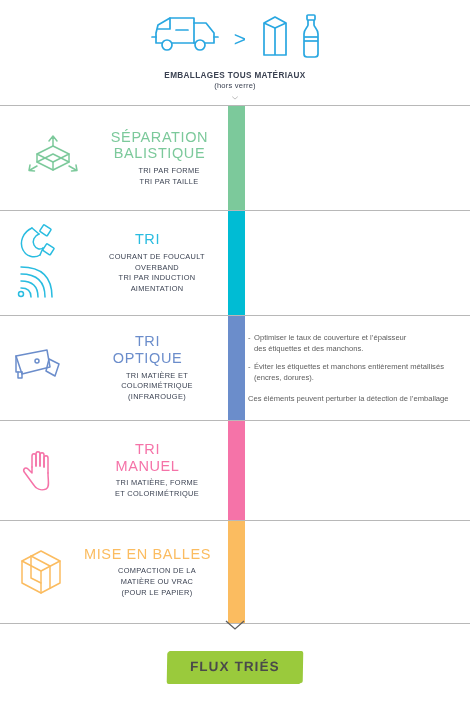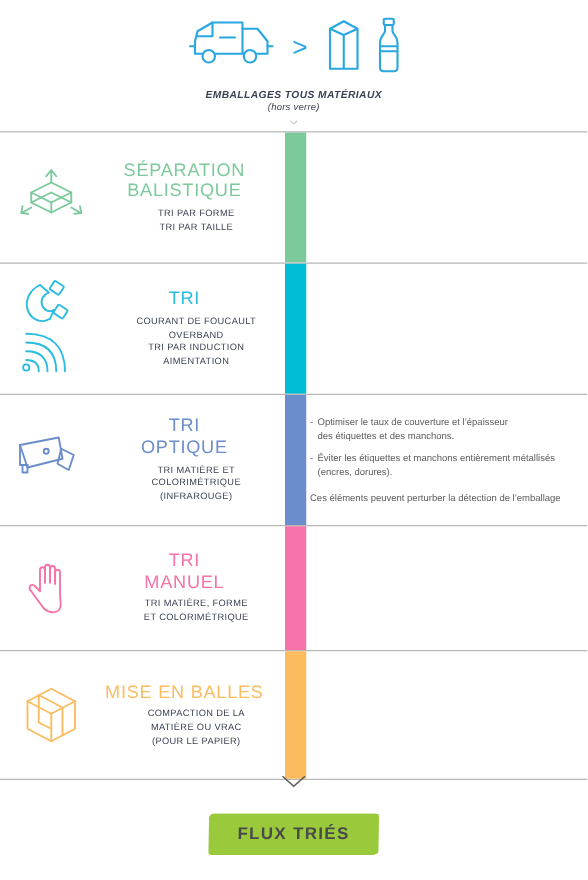--- a/index.html
+++ b/index.html
@@ -27,21 +27,21 @@
     display: flex; align-items: center; justify-content: center;
     gap: 10px; height: 48px;
   }
   .gt-sign {
     color: #29A7E1; font-size: 21px; font-weight: 300;
     line-height: 1; padding: 0 4px;
   }
   .header-caption {
     margin-top: 8px; text-align: center;
     color: #3B4252; font-size: 8.2px; letter-spacing: .35px;
-    line-height: 1.35; font-weight: 700; font-style: italic;
+    line-height: 1.35; font-weight: 700;
   }
   .header-caption .sub { font-weight: 400; font-size: 7.6px; letter-spacing:.2px;}
 
   
   .chev { display:block; margin: 0 auto; }
 
   
   .row {
     position: absolute; left: 0; width: 470px;
     border-top: 1.6px solid #b8b8b8;
@@ -139,21 +139,21 @@
     <div class="header-caption">
       <div>EMBALLAGES TOUS MATÉRIAUX</div>
       <div class="sub">(hors verre)</div>
     </div>
 
     <svg class="chev" style="margin-top:5px" width="22" height="12" viewBox="0 0 22 12" fill="none" stroke="#5d5d5d" stroke-width="1.3">
       <path d="M2 2 L11 10 L20 2"></path>
     </svg>
   </div>
 
-  <div class="row" style="top:105px; height:105px;">
+  <div class="row" style="top:105px; height:105px;padding-left:12px;">
     <div class="row-left">
       <div class="row-icon">
         <svg width="52" height="48" viewBox="0 0 52 48" fill="none" stroke="#7CC99B" stroke-width="1.5" stroke-linecap="round" stroke-linejoin="round">
           <path d="M26 12 L42 20 L26 28 L10 20 Z"></path>
           <path d="M26 20 L42 28 L26 36 L10 28 Z"></path>
           <path d="M10 20 L10 28 M42 20 L42 28 M26 28 L26 36"></path>
           <path d="M26 12 L26 3 M22 7 L26 2 L30 7"></path>
           <path d="M10 32 L3 36 M3 31 L2 36.5 L7.5 37"></path>
           <path d="M42 32 L49 36 M44.5 37 L50 36.5 L49 31"></path>
         </svg>

